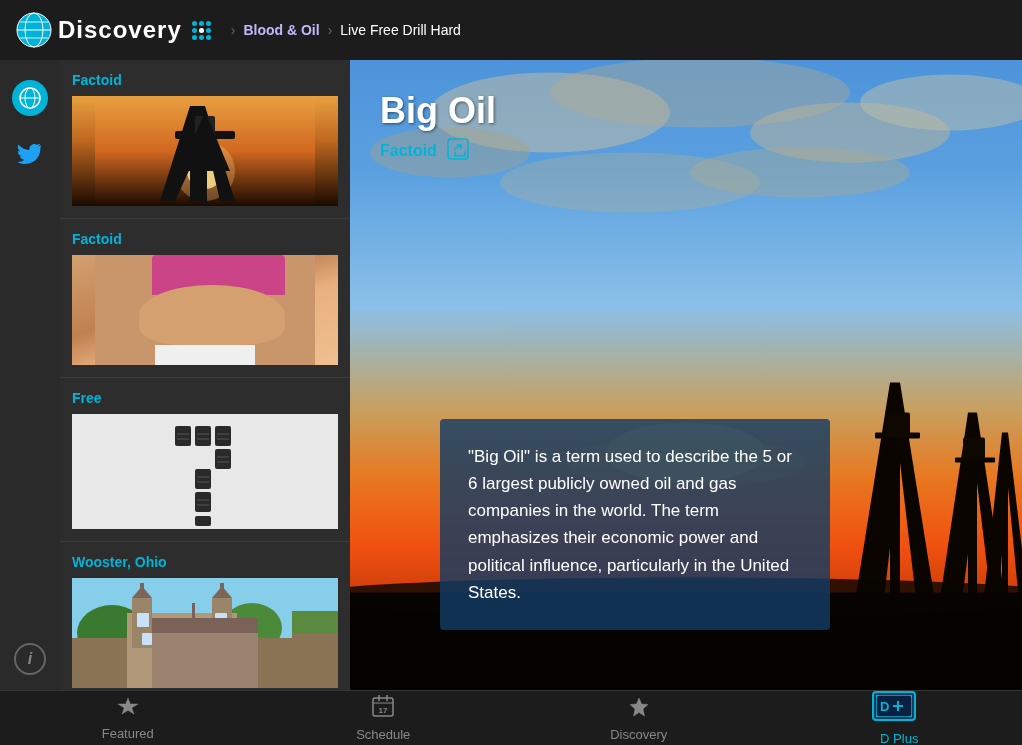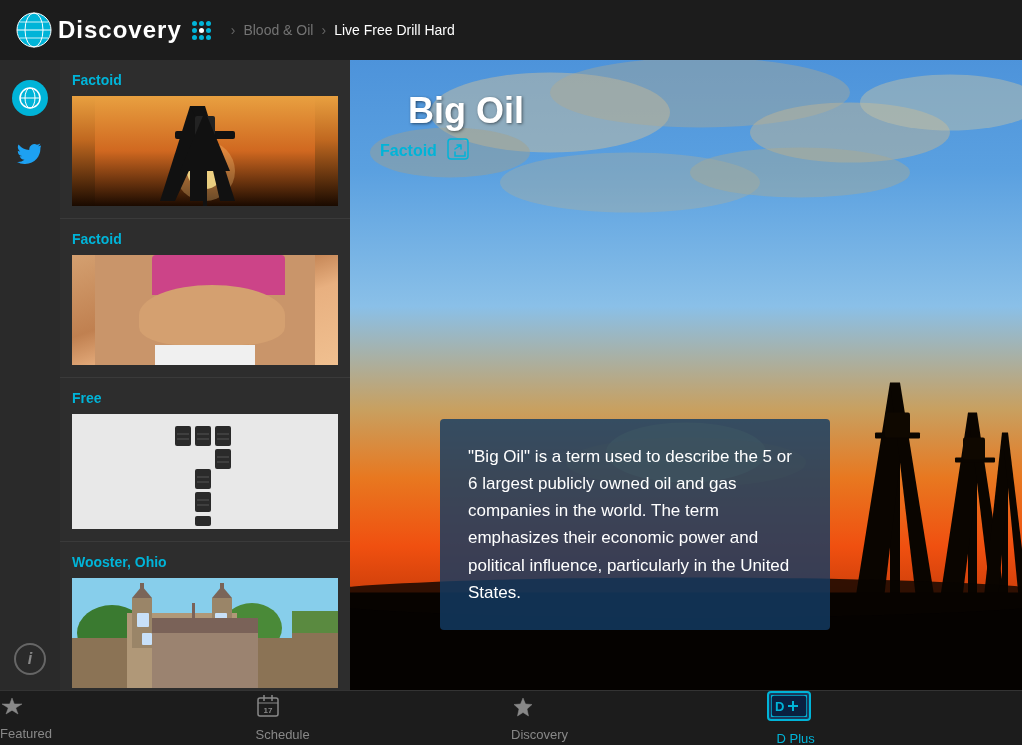--- a/index.html
+++ b/index.html
@@ -287,21 +287,20 @@
       top: 30px;
       left: 30px;
       color: white;
     }
 
     #content-title h1 {
       font-size: 36px;
       font-weight: bold;
       color: white;
       text-shadow: 1px 1px 3px rgba(0,0,0,0.5);
-      margin-left: 28px;
     }
 
     #content-title .subtitle {
       display: flex;
       align-items: center;
       gap: 10px;
       margin-top: 6px;
     }
 
     #content-title .subtitle span {
@@ -344,21 +343,21 @@
       display: flex;
       align-items: center;
       justify-content: space-around;
       z-index: 20;
       border-top: 1px solid #333;
     }
 
     .nav-item {
       display: flex;
       flex-direction: column;
-      align-items: flex-start;
+      align-items: center;
       gap: 10px;
       cursor: pointer;
       flex: 1;
     }
 
     .nav-item .nav-label {
       color: #888;
       font-size: 13px;
     }
 
@@ -413,21 +412,21 @@
       <div class="plus-dot-row">
           <div class="plus-dot"></div>
           <div class="plus-dot"></div>
           <div class="plus-dot"></div>
         </div>
     </div>
   </div>
 
   <div id="breadcrumb">
     <span style="color:#666;">›</span>
-    <span style="color:#737373;cursor:pointer;">Blood &amp; Oil</span>
+    <span style="color:#c4b5fd;cursor:pointer;font-weight:bold;">Blood &amp; Oil</span>
     <span style="color:#666;">›</span>
     <span style="color:#ffffff;">Live Free Drill Hard</span>
   </div>
 </div>
 
 <div id="left-sidebar">
   <div class="sidebar-icon globe-icon">
     <svg width="22" height="22" viewBox="0 0 22 22" xmlns="http://www.w3.org/2000/svg">
       <circle cx="11" cy="11" r="10" fill="none" stroke="white" stroke-width="1.5"></circle>
       <ellipse cx="11" cy="11" rx="5" ry="10" fill="none" stroke="white" stroke-width="1"></ellipse>

